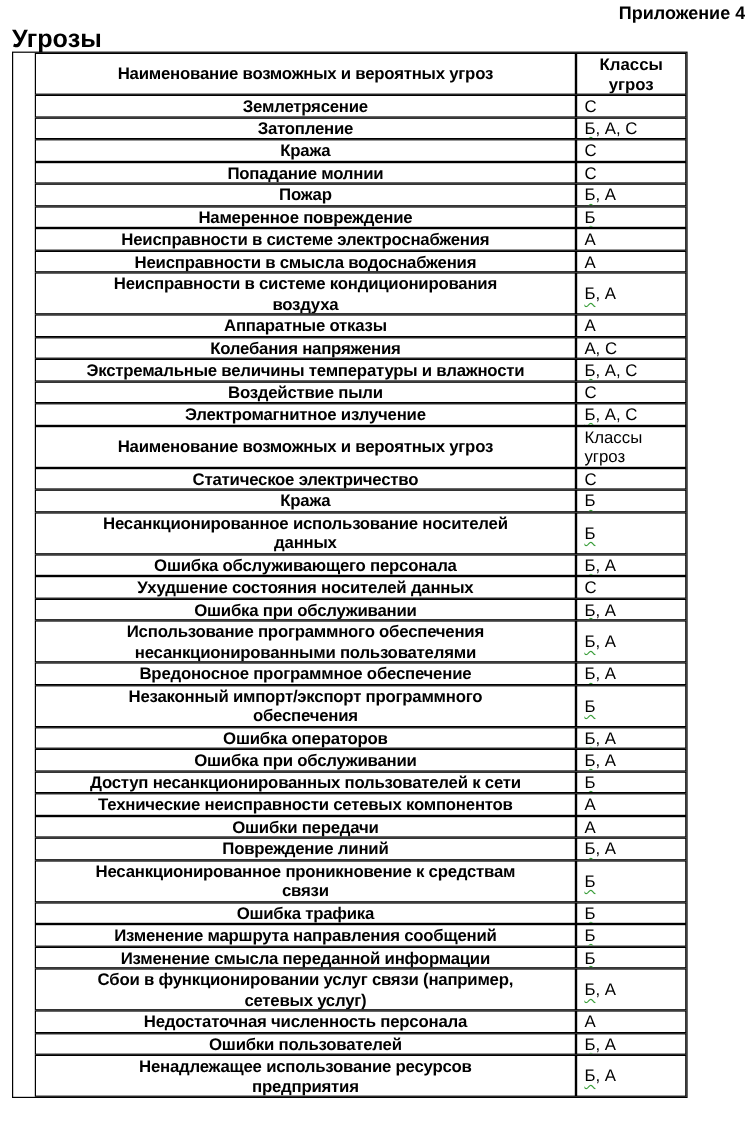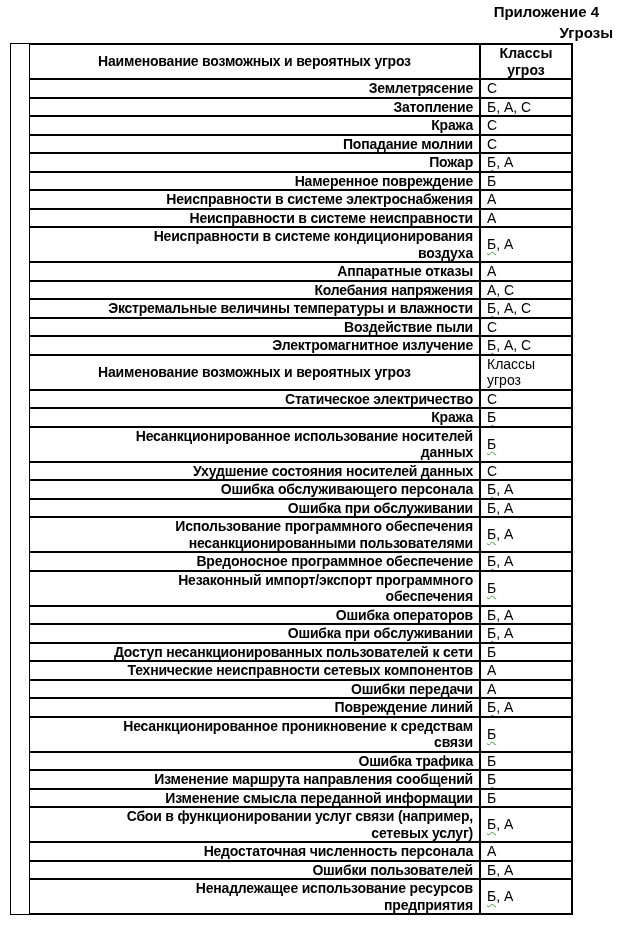--- a/index.html
+++ b/index.html
@@ -16,28 +16,28 @@
     width: 621px;
     height: 947px;
     box-sizing: border-box;
     padding-top: 3px;
   }
   .appendix {
     text-align: right;
     font-weight: bold;
     font-size: 15px;
     line-height: 17px;
-    padding-right: 22px;
+    padding-right: 0;
   }
   .doc-title {
     width: 603px;
     margin: 4px 0 2px 10px;
-    text-align: right;
-    font-weight: bold;
-    font-size: 15px;
+    text-align: left;
+    font-weight: bold;
+    font-size: 21px;
     line-height: 17px;
   }
   table.threats {
     border-collapse: separate;
     border-spacing: 0;
     margin-left: 10px;
     width: 563px;
     border: 1px solid #000;
     table-layout: fixed;
     padding-left: 18px;
@@ -45,21 +45,21 @@
   table.threats td {
     border: 1px solid #000;
     font-size: 14px;
     line-height: 16.5px;
     padding: 0 6px;
     vertical-align: middle;
     overflow: hidden;
   }
   td.name {
     width: 437px;
-    text-align: right;
+    text-align: center;
     font-weight: bold;
     white-space: pre-line;
     letter-spacing: -0.2px;
   }
   td.cls {
     text-align: left;
     font-weight: normal;
     padding-left: 7px;
   }
   tr.header td.name,
@@ -124,21 +124,21 @@
     <td class="name">Намеренное повреждение</td>
     <td class="cls"><span class="sq">Б</span></td>
   </tr>
 
   <tr class="data">
     <td class="name">Неисправности в системе электроснабжения</td>
     <td class="cls">А</td>
   </tr>
 
   <tr class="data">
-    <td class="name">Неисправности в системе неисправности</td>
+    <td class="name">Неисправности в смысла водоснабжения</td>
     <td class="cls">А</td>
   </tr>
 
   <tr class="data">
     <td class="name">Неисправности в системе кондиционирования
 воздуха</td>
     <td class="cls"><span class="sq">Б</span>, А</td>
   </tr>
 
   <tr class="data">
@@ -181,27 +181,27 @@
     <td class="cls"><span class="sq">Б</span></td>
   </tr>
 
   <tr class="data">
     <td class="name">Несанкционированное использование носителей
 данных</td>
     <td class="cls"><span class="sq">Б</span></td>
   </tr>
 
   <tr class="data">
+    <td class="name">Ошибка обслуживающего персонала</td>
+    <td class="cls"><span class="sq">Б</span>, А</td>
+  </tr>
+
+  <tr class="data">
     <td class="name">Ухудшение состояния носителей данных</td>
     <td class="cls">С</td>
-  </tr>
-
-  <tr class="data">
-    <td class="name">Ошибка обслуживающего персонала</td>
-    <td class="cls"><span class="sq">Б</span>, А</td>
   </tr>
 
   <tr class="data">
     <td class="name">Ошибка при обслуживании</td>
     <td class="cls"><span class="sq">Б</span>, А</td>
   </tr>
 
 
   <tr class="data">
     <td class="name">Использование программного обеспечения

